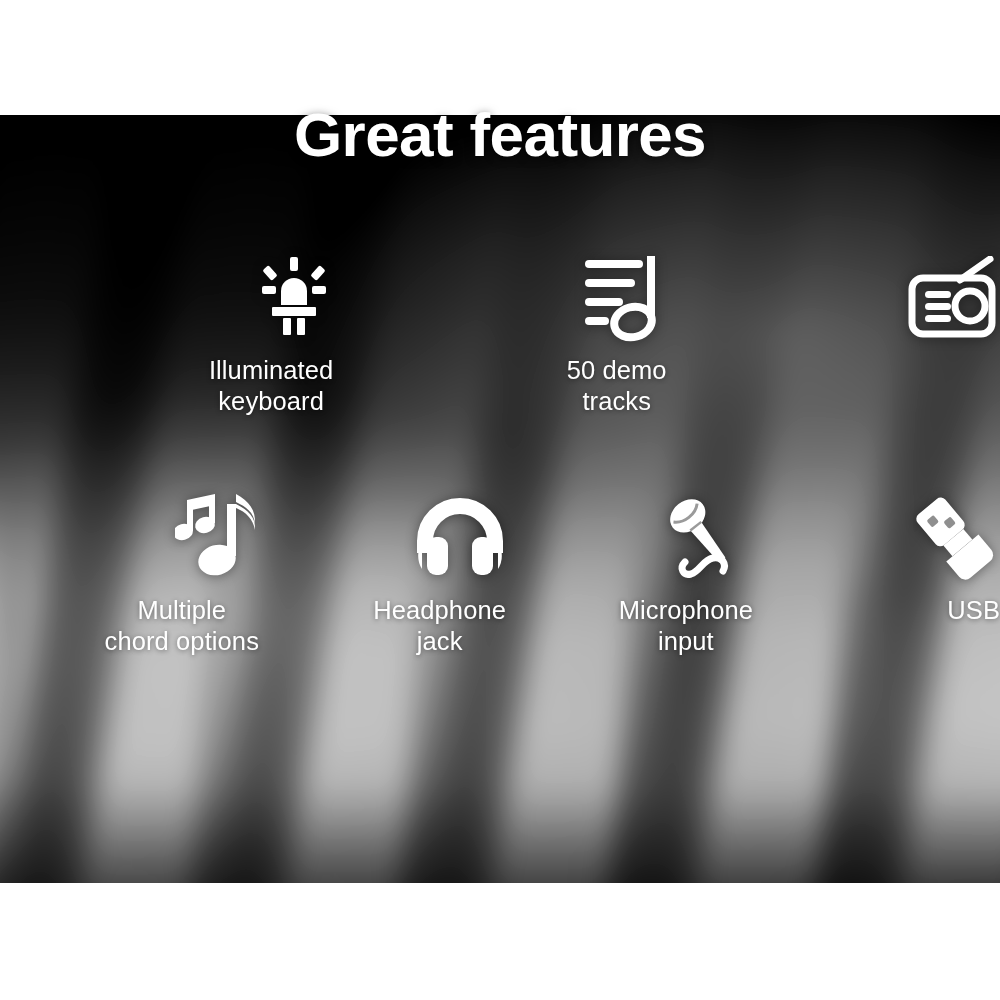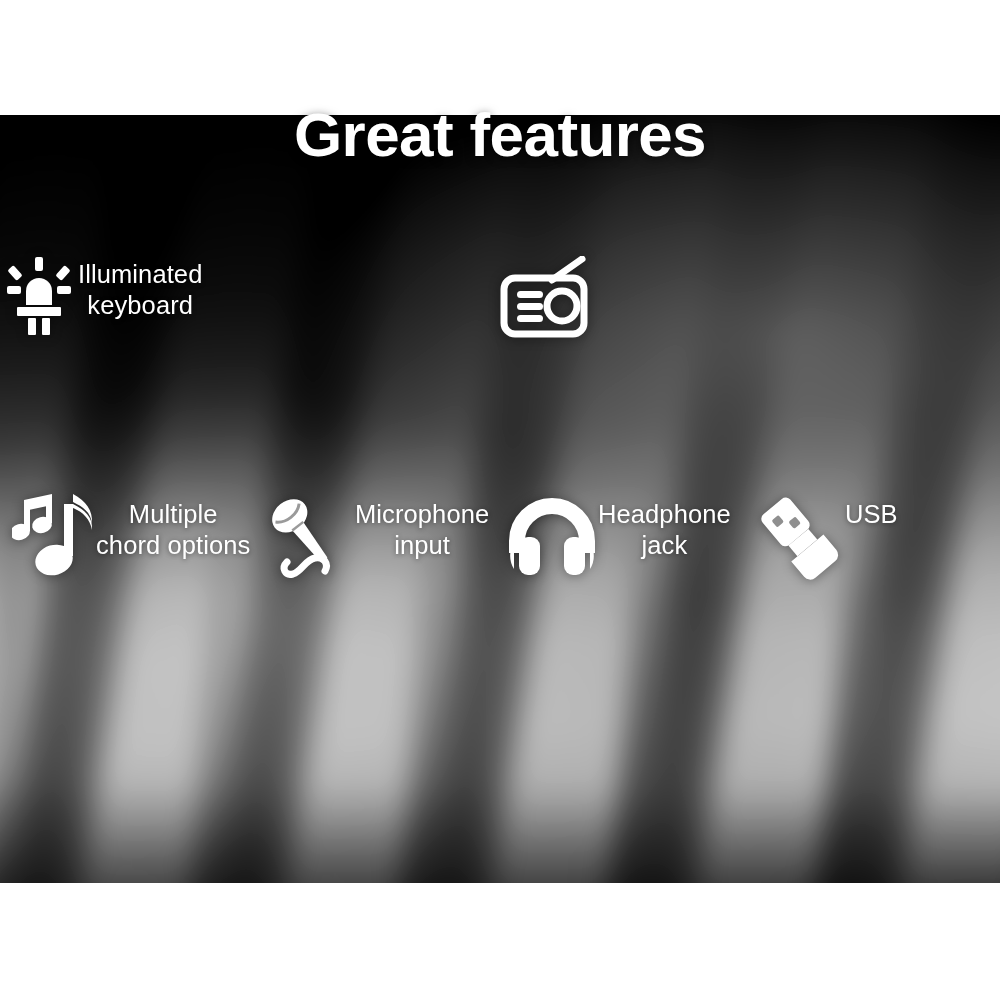--- a/index.html
+++ b/index.html
@@ -133,22 +133,22 @@
     left: 0;
     width: 1000px;
     display: flex;
   }
   #feature-row-1 { top: 250px; }
   #feature-row-2 { top: 490px; padding-left: 12px; }
 
   .feature {
     flex: 1 1 0;
     display: flex;
-    flex-direction: row;
-    align-items: flex-start;
+    flex-direction: column;
+    align-items: flex-end;
     text-align: center;
   }
 
   .feature-icon {
     height: 96px;
     display: flex;
     align-items: center;
     justify-content: center;
     filter: drop-shadow(0 1px 6px rgba(0,0,0,0.40));
   }
@@ -201,20 +201,37 @@
             <rect x="7" y="29" width="14" height="8" rx="2"></rect>
             <rect x="57" y="29" width="14" height="8" rx="2"></rect>
             <rect x="11" y="9" width="8" height="14" rx="2" transform="rotate(-42 15 16)"></rect>
             <rect x="59" y="9" width="8" height="14" rx="2" transform="rotate(42 63 16)"></rect>
           </svg>
         </div>
         <div class="feature-label">Illuminated<br>keyboard</div>
       </div>
 
 
+      <div class="feature">
+        <div class="feature-icon">
+          <svg width="86" height="88" viewBox="0 0 86 88" aria-hidden="true">
+            <g fill="#ffffff">
+              <rect x="4" y="6" width="58" height="8" rx="4"></rect>
+              <rect x="4" y="25" width="50" height="8" rx="4"></rect>
+              <rect x="4" y="44" width="38" height="8" rx="4"></rect>
+              <rect x="4" y="63" width="24" height="8" rx="4"></rect>
+            </g>
+
+            <rect x="66" y="2" width="8" height="62" fill="#ffffff"></rect>
+
+            <ellipse cx="52" cy="68" rx="19" ry="15" transform="rotate(-15 52 68)" fill="none" stroke="#ffffff" stroke-width="8"></ellipse>
+          </svg>
+        </div>
+        <div class="feature-label">50 demo<br>tracks</div>
+      </div>
 
 
       <div class="feature">
         <div class="feature-icon">
           <svg width="92" height="84" viewBox="0 0 92 84" aria-hidden="true">
 
             <line x1="52" y1="24" x2="82" y2="3" stroke="#ffffff" stroke-width="7" stroke-linecap="round"></line>
 
             <rect x="4" y="22" width="80" height="56" rx="11" fill="none" stroke="#ffffff" stroke-width="7"></rect>
 
@@ -248,55 +265,55 @@
             <path d="M61 12c12 6 20 13 19 26-2-11-9-18-19-22z"></path>
             <ellipse cx="42" cy="68" rx="19" ry="15" transform="rotate(-16 42 68)"></ellipse>
           </svg>
         </div>
         <div class="feature-label">Multiple<br>chord options</div>
       </div>
 
 
       <div class="feature">
         <div class="feature-icon">
+          <svg width="92" height="82" viewBox="0 0 92 82" aria-hidden="true">
+
+            <path d="M11 56V44a35 35 0 0 1 70 0v12" fill="none" stroke="#ffffff" stroke-width="16" stroke-linecap="butt"></path>
+
+            <rect x="13" y="40" width="21" height="38" rx="9" fill="#ffffff"></rect>
+            <rect x="58" y="40" width="21" height="38" rx="9" fill="#ffffff"></rect>
+
+            <path d="M8 46a24 24 0 0 0 0 26z" fill="#ffffff"></path>
+            <path d="M84 46a24 24 0 0 1 0 26z" fill="#ffffff"></path>
+          </svg>
+        </div>
+        <div class="feature-label">Headphone<br>jack</div>
+      </div>
+
+      <div class="feature">
+        <div class="feature-icon">
           <svg width="96" height="88" viewBox="0 0 96 88" aria-hidden="true">
             <g transform="rotate(-38 48 44)">
 
               <ellipse cx="48" cy="16" rx="19" ry="15" fill="#ffffff"></ellipse>
 
               <path d="M33 12a19 15 0 0 0 30 0" fill="none" stroke="#9a9a9a" stroke-width="3"></path>
 
               <path d="M41 27 L55 27 L52 72 L44 72 Z" fill="#ffffff"></path>
               <path d="M41 29 L55 29" stroke="#9a9a9a" stroke-width="2.5"></path>
             </g>
 
             <path d="M28 68c-6 6-2 14 6 12 9-3 12-14 22-16 9-2 14 6 10 13" fill="none" stroke="#ffffff" stroke-width="7" stroke-linecap="round"></path>
           </svg>
         </div>
         <div class="feature-label">Microphone<br>input</div>
       </div>
 
       <div class="feature">
         <div class="feature-icon">
-          <svg width="92" height="82" viewBox="0 0 92 82" aria-hidden="true">
-
-            <path d="M11 56V44a35 35 0 0 1 70 0v12" fill="none" stroke="#ffffff" stroke-width="16" stroke-linecap="butt"></path>
-
-            <rect x="13" y="40" width="21" height="38" rx="9" fill="#ffffff"></rect>
-            <rect x="58" y="40" width="21" height="38" rx="9" fill="#ffffff"></rect>
-
-            <path d="M8 46a24 24 0 0 0 0 26z" fill="#ffffff"></path>
-            <path d="M84 46a24 24 0 0 1 0 26z" fill="#ffffff"></path>
-          </svg>
-        </div>
-        <div class="feature-label">Headphone<br>jack</div>
-      </div>
-
-      <div class="feature">
-        <div class="feature-icon">
           <svg width="92" height="90" viewBox="0 0 92 90" aria-hidden="true">
             <g transform="rotate(-40 46 45)">
 
               <rect x="28" y="4" width="36" height="40" rx="6" fill="#ffffff"></rect>
 
               <rect x="36" y="14" width="9" height="9" rx="2" fill="#8f8f8f"></rect>
               <rect x="48" y="26" width="9" height="9" rx="2" fill="#8f8f8f"></rect>
 
               <rect x="33" y="44" width="26" height="14" fill="#ffffff"></rect>
 

